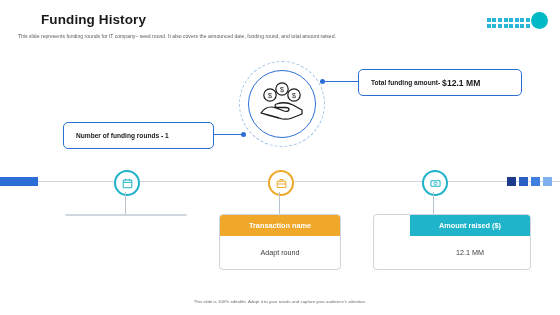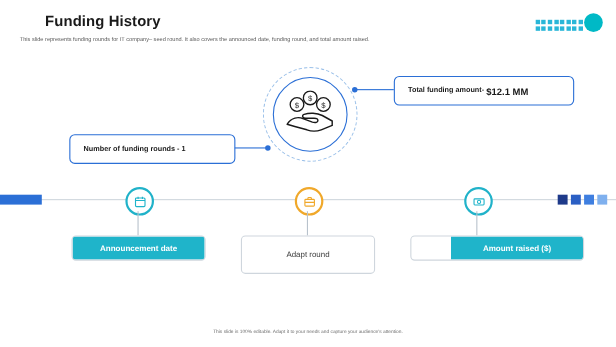--- a/index.html
+++ b/index.html
@@ -357,24 +357,25 @@
       <circle cx="7" cy="7.1" r="1.9" fill="none" stroke="#1fb4ca" stroke-width="1.2"></circle>
     </svg>
   </span>
 </div>
 
 <div class="stem s1"></div>
 <div class="stem s2"></div>
 <div class="stem s3"></div>
 
 <div class="card c1">
-  <div class="head">Announcement date</div>
 </div>
 
 <div class="card c2">
+  <div class="head">Transaction name</div>
   <div class="body">Adapt round</div>
 </div>
 
 <div class="card c3">
   <div class="head">Amount raised ($)</div>
+  <div class="body">12.1 MM</div>
 </div>
 
 <div class="footer">This slide is 100% editable. Adapt it to your needs and capture your audience's attention.</div>
 
 </body></html>

